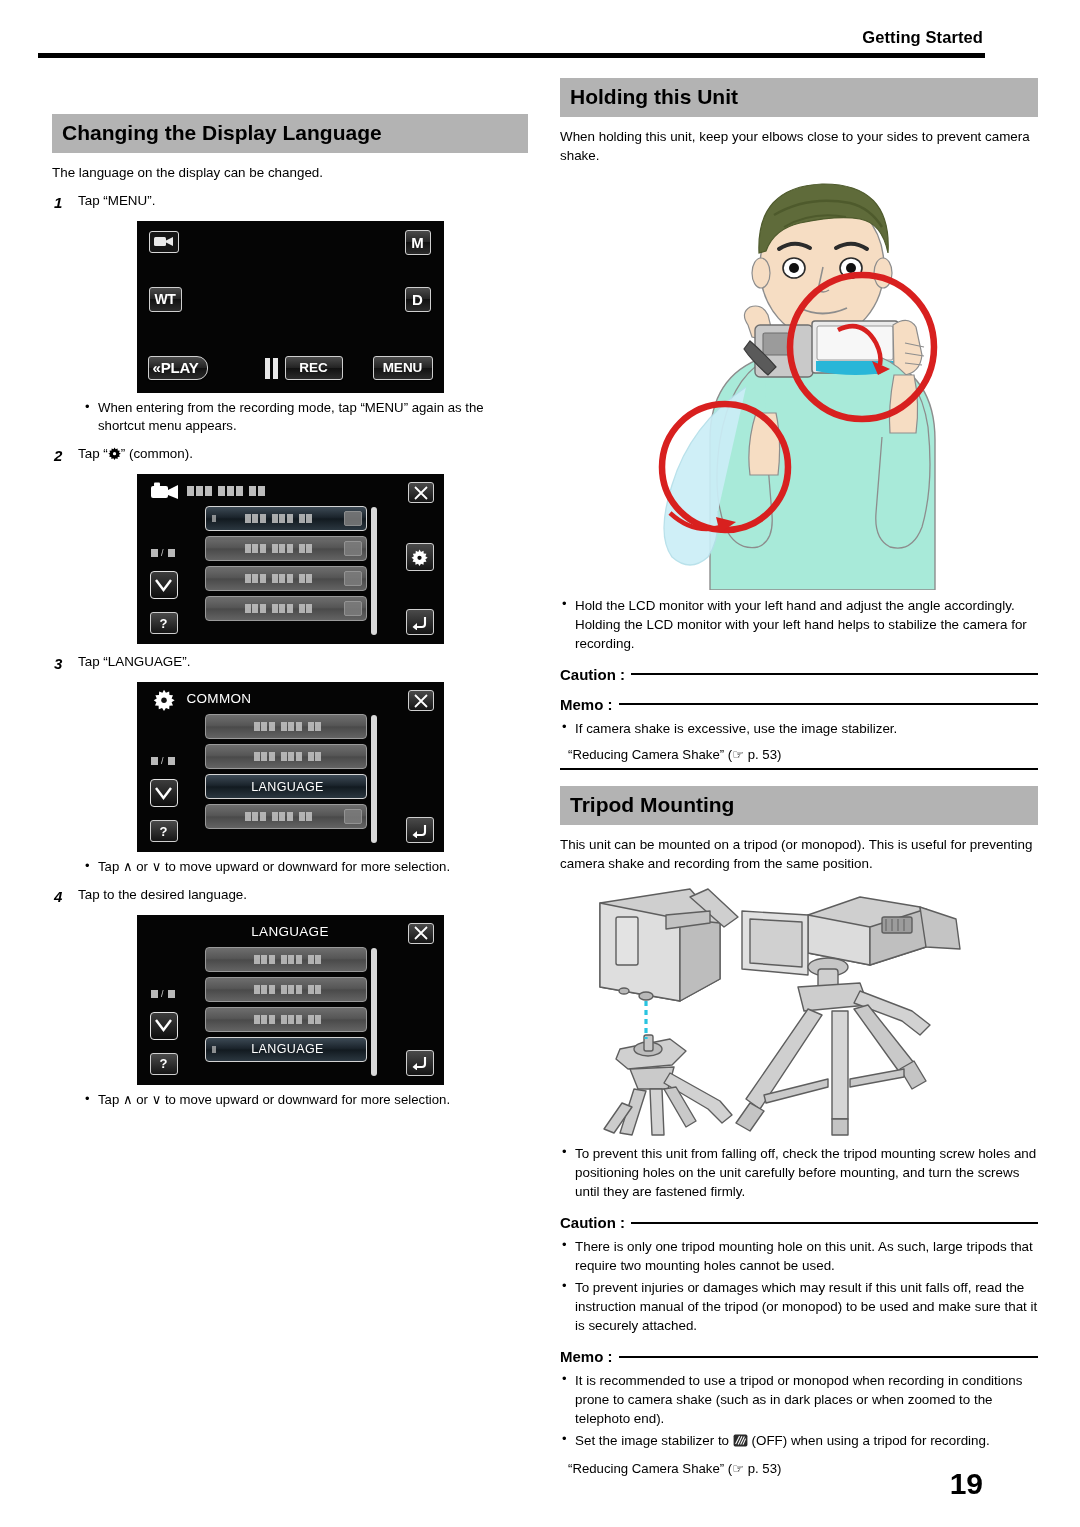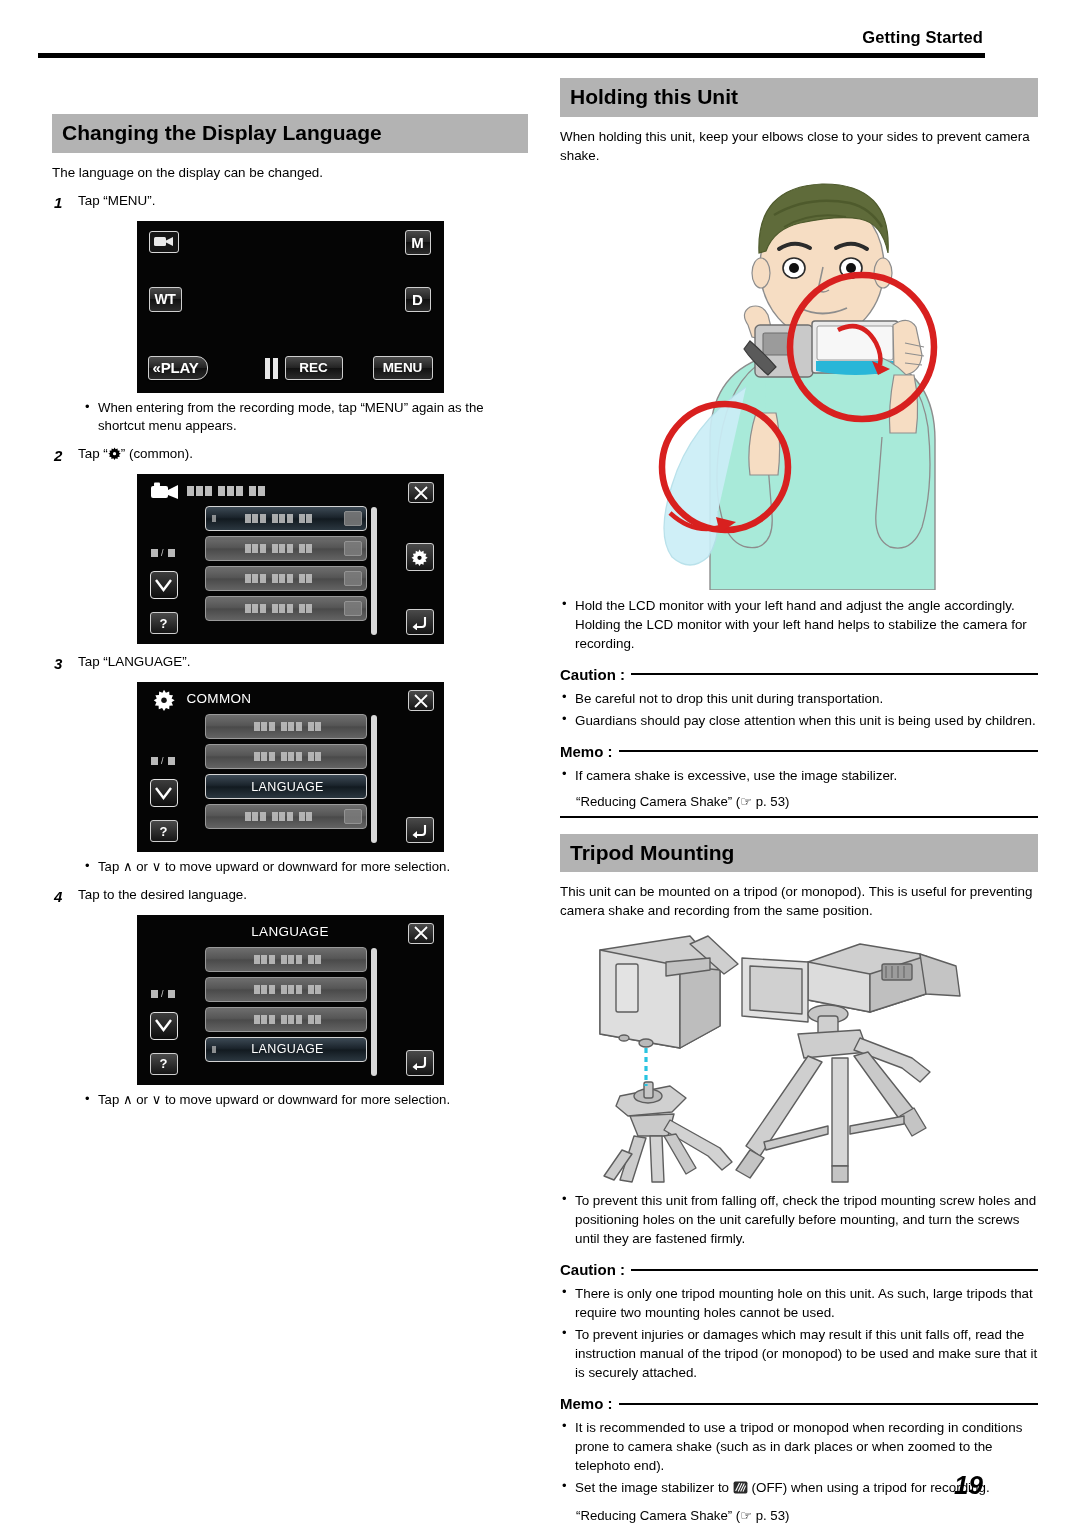--- a/index.html
+++ b/index.html
@@ -53,21 +53,21 @@
   ul.bl { list-style:none; margin:6px 0 8px 0; padding:0; }
   ul.bl li {
     position:relative; padding-left:15px; font-size:13.4px;
     line-height:1.42; margin-bottom:3px;
   }
   ul.bl li::before {
     content:"\2022"; position:absolute; left:2px; top:-1px; font-size:13px;
   }
   ul.bl.indent { margin-left:31px; }
   ul.bl.indent li { font-size:13.2px; }
-  .ref { font-size:13.2px; line-height:1.42; margin:1px 0 0 16px; }
+  .ref { font-size:13.2px; line-height:1.42; margin:1px 0 0 8px; }
 
   
   .cm-head {
     display:flex; align-items:center; margin:13px 0 4px 0;justify-content:center;
   }
   .cm-head .lbl { font-size:15px; font-weight:bold; white-space:nowrap; }
   .cm-head .rule { flex:1; height:2px; background:#000; margin-left:6px; }
   .btm-rule { height:2px; background:#000; margin-top:4px; }
 
   
@@ -169,21 +169,21 @@
   .m-hdr-ph i { display:block; width:7px; height:10px; background:#dcdcdc;
                 opacity:.85; filter:blur(.4px); }
 
   
   .illus-person { position:relative; width:478px; height:415px; margin-top:2px; }
   .illus-tripod { position:relative; width:478px; height:255px; margin-top:4px; }
 
   
   .pageno {
     position:absolute; right:40px; bottom:26px;
-    font-size:26px; font-weight:bold; font-style:italic;
+    font-size:30px; font-weight:bold; 
   }
 
   .ico-inline { display:inline-block; vertical-align:-2px; }
 </style>
 </head>
 <body>
 
 <div class="page">
 
   <div class="running-head">Getting Started</div>
@@ -633,24 +633,20 @@
     </div>
 
     <ul class="bl">
       <li>Hold the LCD monitor with your left hand and adjust the angle accordingly. Holding the LCD monitor with your left hand helps to stabilize the camera for recording.</li>
     </ul>
 
     <div class="cm-head">
       <span class="lbl">Caution :</span>
       <span class="rule"></span>
     </div>
-    <ul class="bl">
-      <li>Be careful not to drop this unit during transportation.</li>
-      <li>Guardians should pay close attention when this unit is being used by children.</li>
-    </ul>
 
     <div class="cm-head">
       <span class="lbl">Memo :</span>
       <span class="rule"></span>
     </div>
     <ul class="bl">
       <li>If camera shake is excessive, use the image stabilizer.</li>
     </ul>
     <p class="ref">“Reducing Camera Shake” (☞ p. 53)</p>
     <div class="btm-rule"></div>

